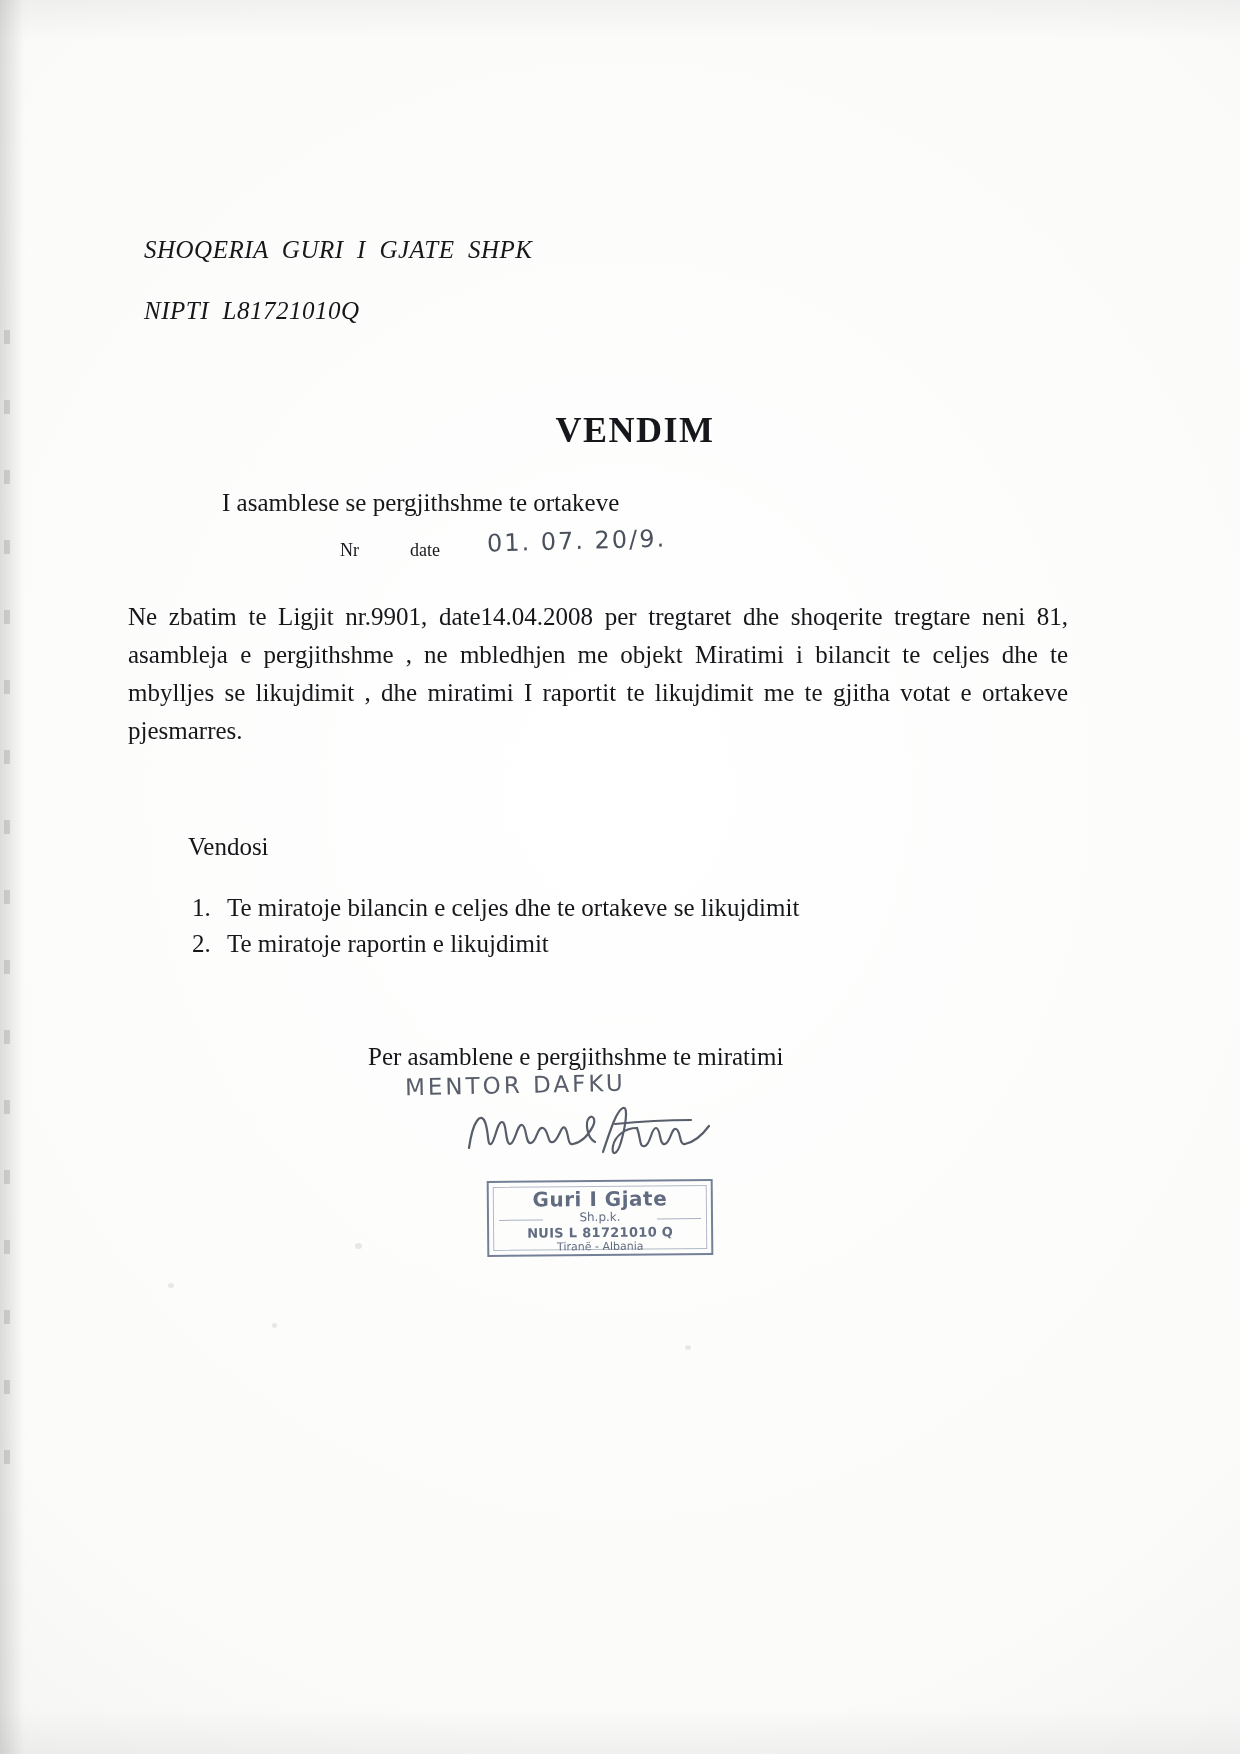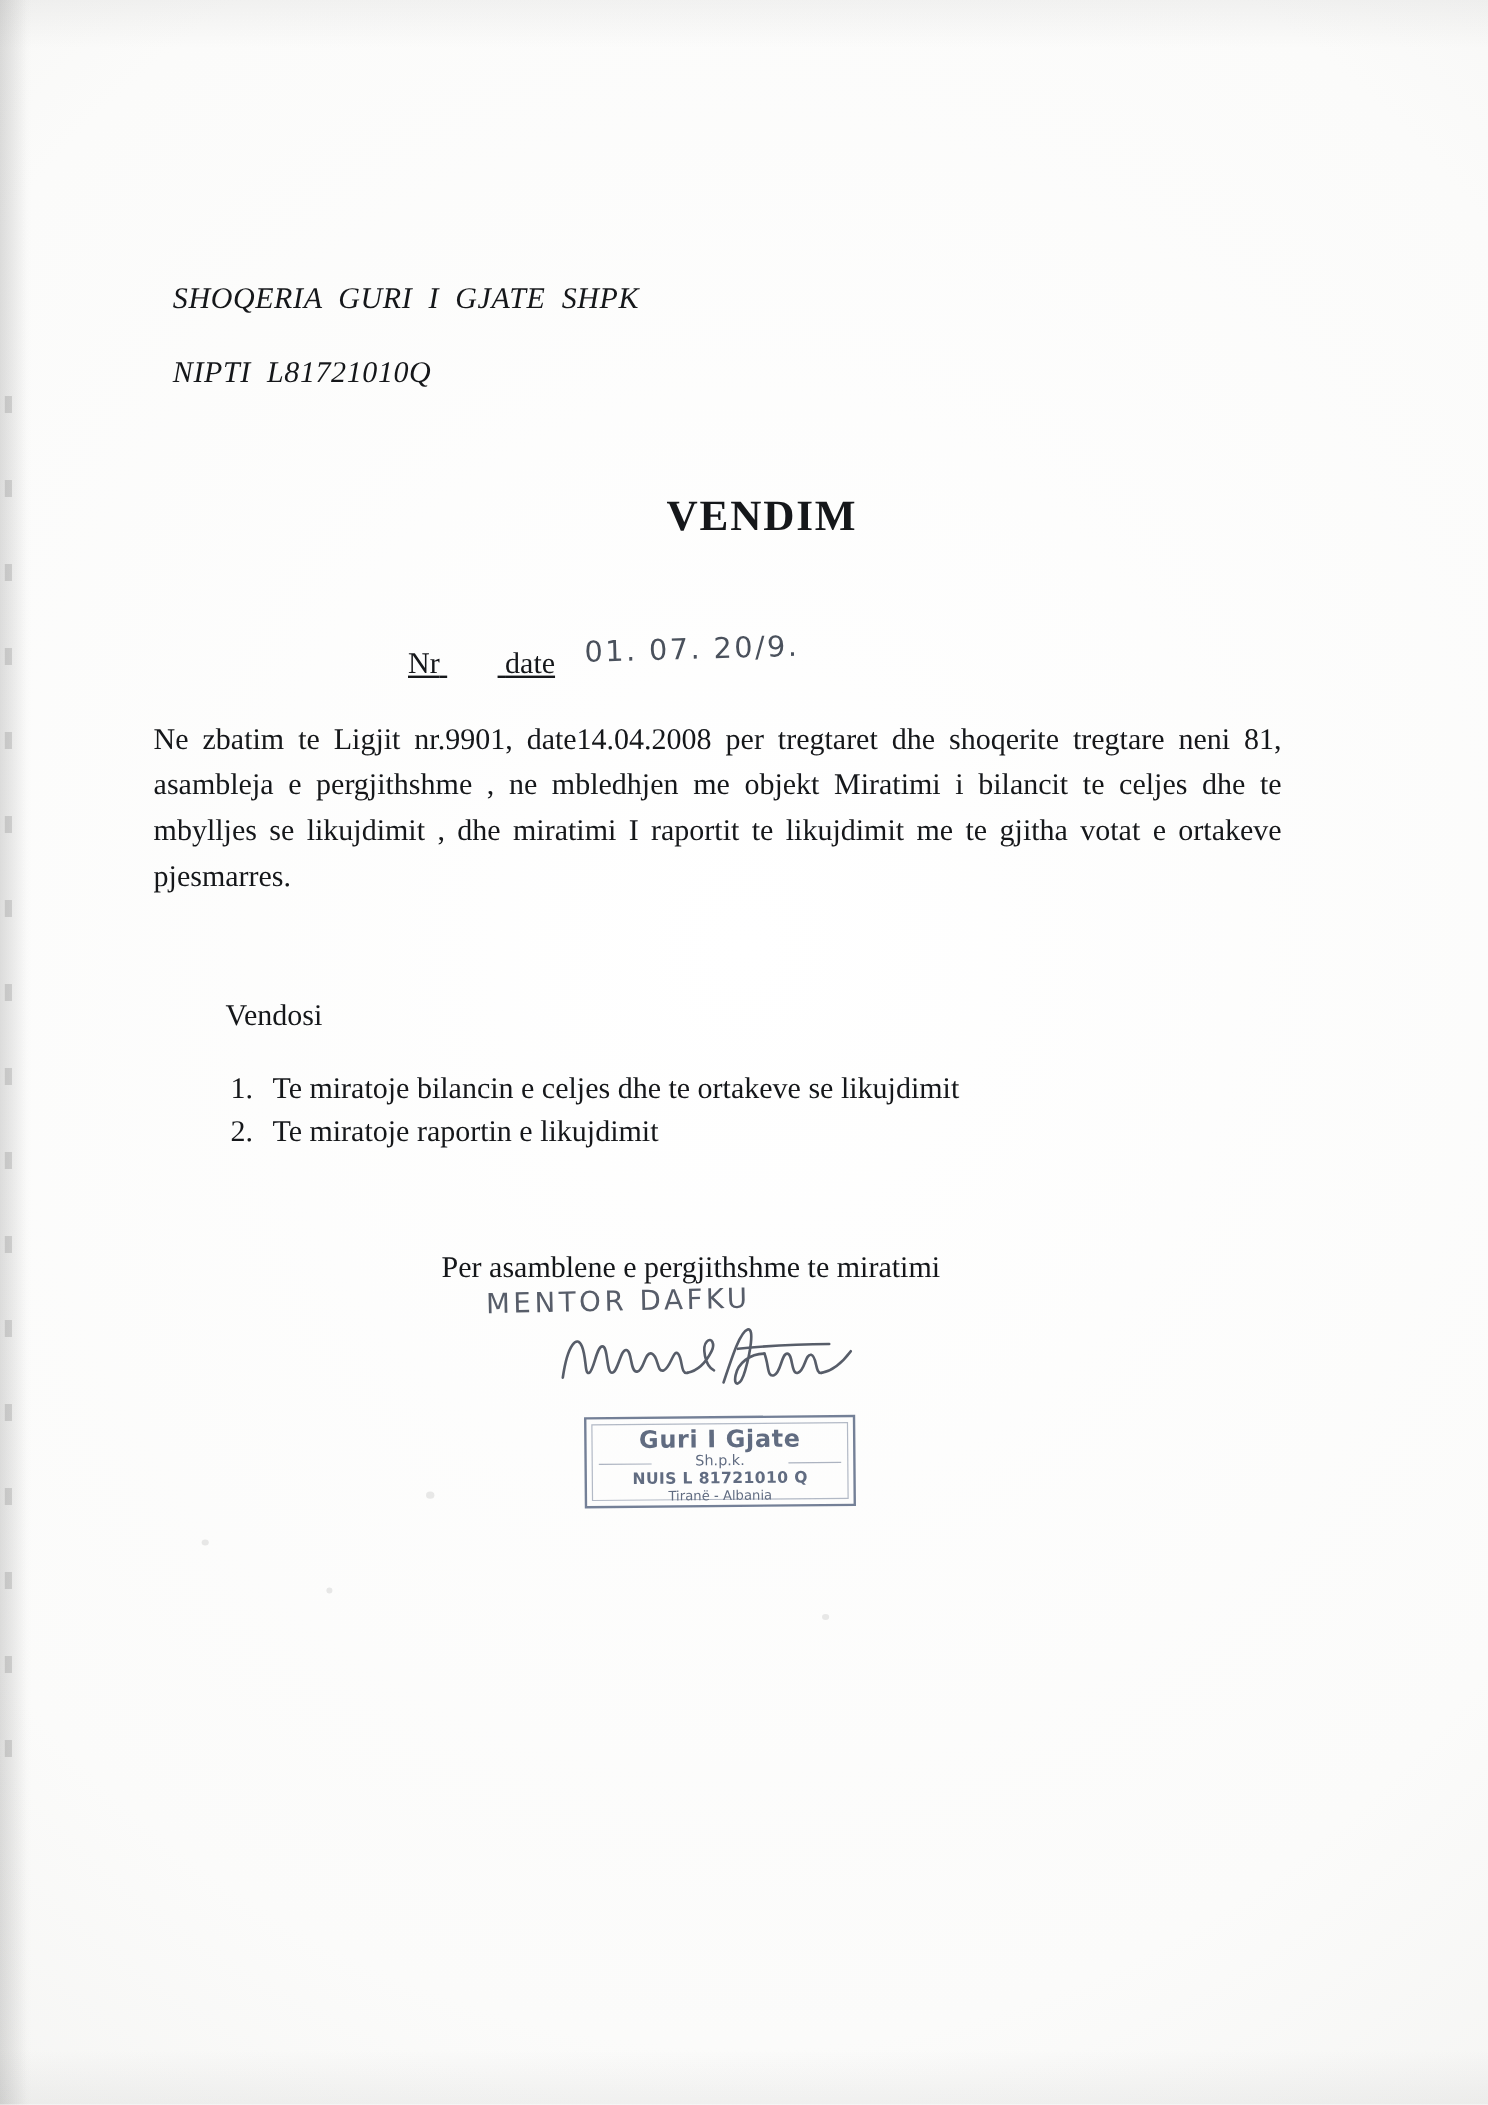--- a/index.html
+++ b/index.html
@@ -86,22 +86,21 @@
     position: absolute;
     top: 489px;
     left: 222px;
     font-size: 25px;
   }
 
   .nrline {
     position: absolute;
     top: 540px;
     left: 340px;
-    font-size: 25px;
-    text-decoration: underline;
+    font-size: 18px;
   }
   .nrline .gap { display: inline-block; width: 42px; }
   .handwritten-date {
     position: absolute;
     top: 527px;
     left: 487px;
     font-family: "DejaVu Sans", sans-serif;
     font-size: 24px;
     color: #2b3340;
     letter-spacing: 2px;
@@ -226,20 +225,21 @@
 <div class="blob" style="left:272px;top:1323px;width:5px;height:5px;"></div>
 
 <div class="content">
 
   <div class="hdr" id="company">SHOQERIA  GURI  I  GJATE  SHPK</div>
 
   <div class="hdr" id="nipti">NIPTI  L81721010Q</div>
 
   <div id="title">VENDIM</div>
 
+  <div id="subtitle">I asamblese se pergjithshme  te ortakeve</div>
 
   <div class="nrline">
     <span>Nr</span>
     <span class="gap"></span>
     <span>date</span>
   </div>
 
   <div class="handwritten-date">01. 07. 20/9.</div>
 
   <div id="body-para">Ne  zbatim te Ligjit nr.9901, date14.04.2008  per  tregtaret dhe shoqerite tregtare neni 81, asambleja e pergjithshme , ne mbledhjen  me objekt  Miratimi i bilancit  te celjes dhe te mbylljes se likujdimit , dhe  miratimi I raportit te  likujdimit  me te gjitha votat e ortakeve  pjesmarres.</div>

